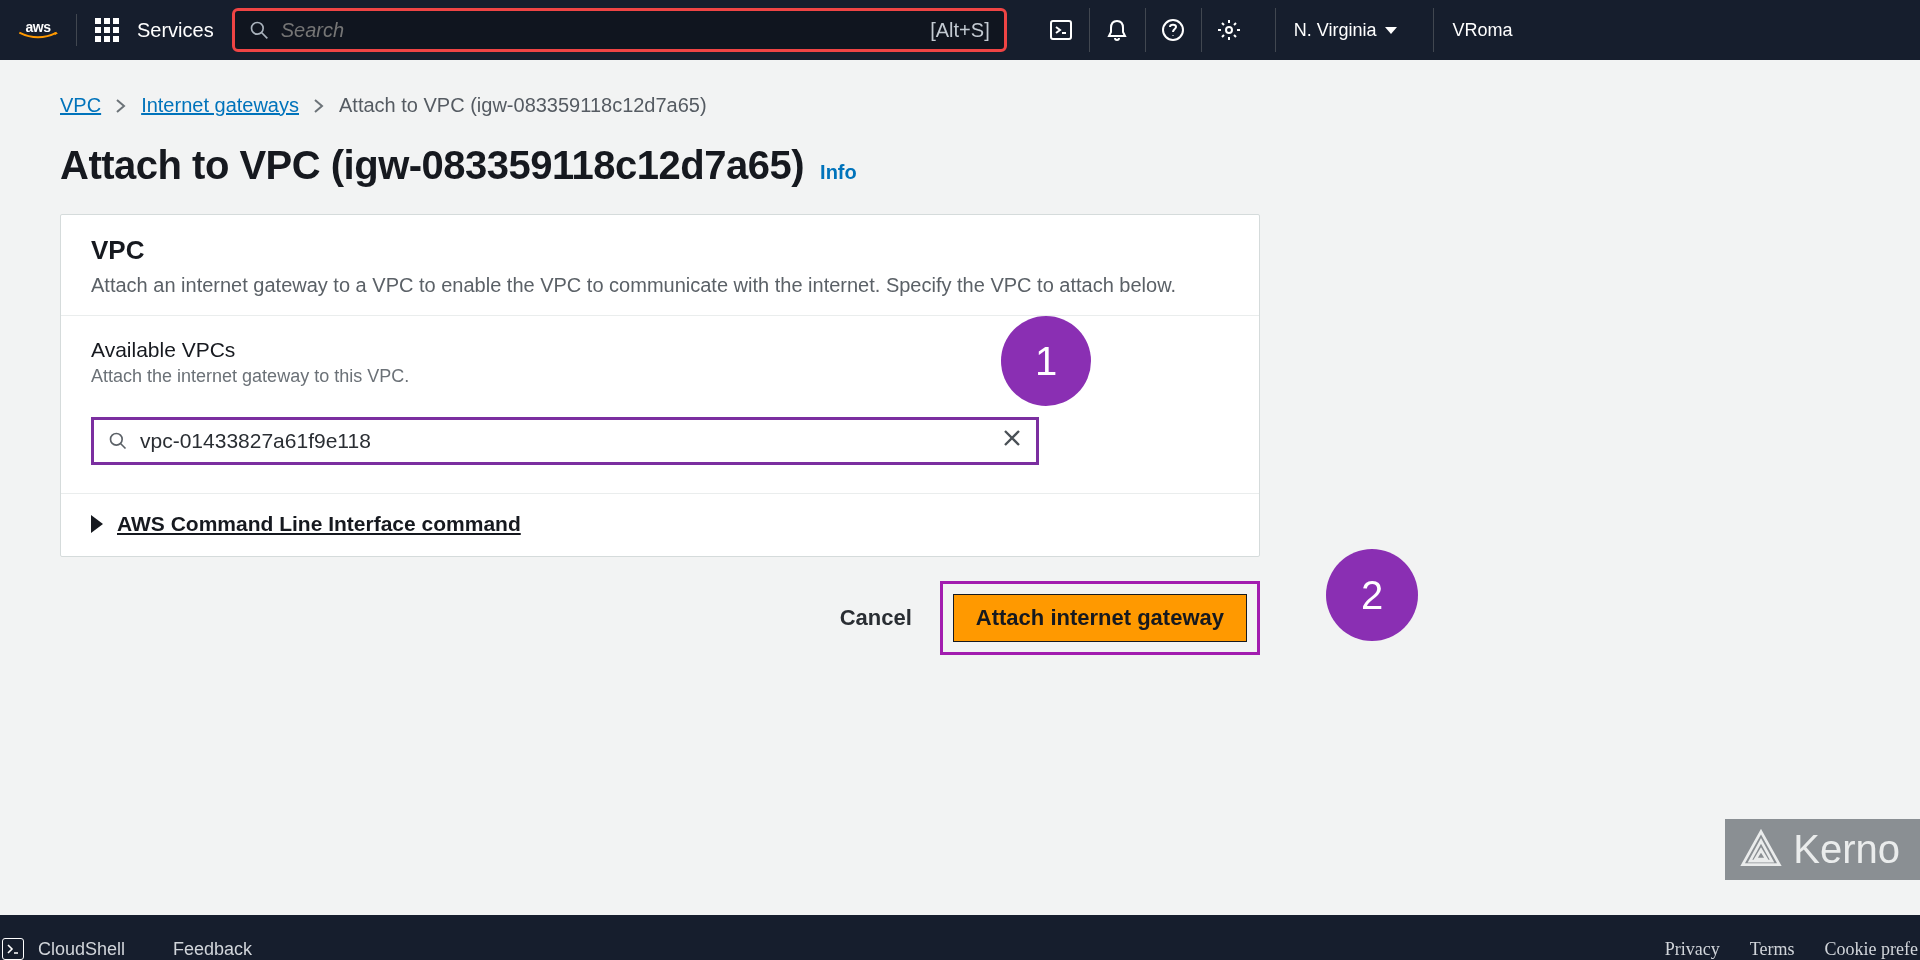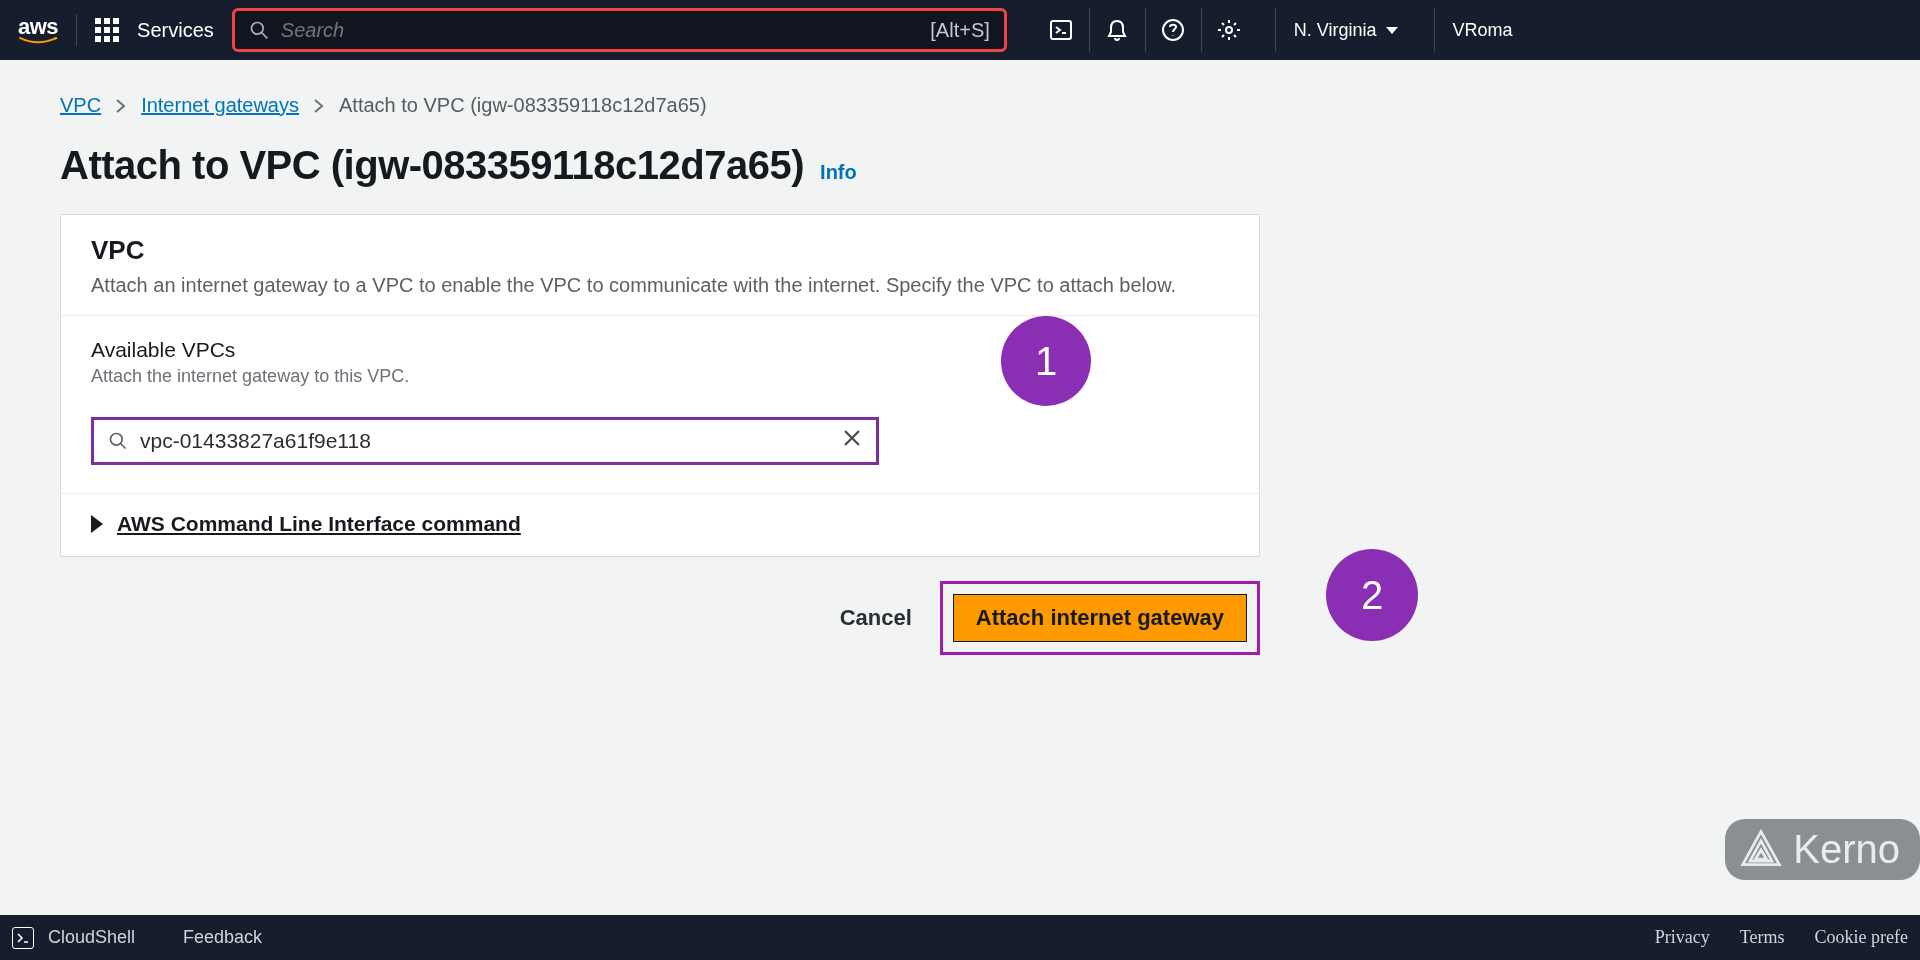--- a/index.html
+++ b/index.html
@@ -2,21 +2,21 @@
 <html><head>
 <meta charset="utf-8">
 <style>
   * { box-sizing: border-box; margin: 0; padding: 0; }
   html, body { width: 100%; height: 100%; font-family: "Amazon Ember", "Helvetica Neue", Arial, sans-serif; background: #f2f3f3; color: #16191f; }
   body { position: relative; overflow: hidden; }
 
   
   .topnav { background: #161e2d; height: 60px; display: flex; align-items: center; padding: 0 18px; gap: 18px; color: #fff; }
   .logo { display:flex; flex-direction:column; align-items:center; justify-content:center; }
-  .logo-text { font-size: 22px; font-weight: 700; letter-spacing: -0.5px; color:#fff; }
+  .logo-text { font-size: 14px; font-weight: 700; letter-spacing: -0.5px; color:#fff; }
   .logo-smile { width: 40px; height: 10px; margin-top: -4px; }
   .nav-sep { width:1px; height:32px; background:#414750; }
   .services { display:flex; align-items:center; gap:18px; font-size:20px; }
   .grid9 { display:grid; grid-template-columns:repeat(3,6px); grid-template-rows:repeat(3,6px); gap:3px; }
   .grid9 span { background:#fff; width:6px; height:6px; }
   .searchbox { flex: 0 0 775px; height: 44px; background:#10151f; border:3px solid #ef4444; border-radius:6px; display:flex; align-items:center; padding:0 14px; gap:12px; }
   .searchbox input { flex:1; background:transparent; border:none; outline:none; font-size:20px; font-style:italic; color:#a9b2bc; }
   .shortcut { font-size:20px; color:#c3cad2; font-style:normal;margin-left:41px; }
   .nav-icons { display:flex; align-items:center; gap:0; margin-left:8px; }
   .nav-icon-btn { width:56px; height:44px; display:flex; align-items:center; justify-content:center; color:#fff; position:relative; border-left:1px solid #414750; }
@@ -37,43 +37,43 @@
   h1.page-title { font-size:40px; font-weight:700; letter-spacing:-0.5px; }
   .info-link { color:#0073bb; font-size:20px; font-weight:600; }
 
   .panel { background:#fff; border:1px solid #d5dbdb; border-radius:2px; width:1200px; }
   .panel-header { padding: 20px 30px 18px; border-bottom:1px solid #eaeded; }
   .panel-header h2 { font-size:26px; font-weight:700; margin-bottom:8px; }
   .panel-header p { font-size:20px; color:#5b6167; }
   .panel-body { padding: 22px 30px 28px; border-bottom:1px solid #eaeded; position:relative; }
   .field-label { font-size:21px; font-weight:400; color:#16191f; }
   .field-help { font-size:18px; color:#6b7177; margin-top:4px; margin-bottom:30px; }
-  .vpc-select { width:788px; height:48px; border:3px solid #7b2fa0; display:flex; align-items:center; padding:0 14px; gap:12px; background:#fff; }
+  .vpc-select { width:948px; height:48px; border:3px solid #7b2fa0; display:flex; align-items:center; padding:0 14px; gap:12px; background:#fff; }
   .vpc-select input { flex:1; border:none; outline:none; font-size:21px; color:#2a2e33; background:transparent; }
   .clear-x { font-size:22px; color:#4a5056; cursor:pointer; }
   .panel-cli { padding: 18px 30px 20px; display:flex; align-items:center; gap:14px;text-decoration:underline; }
   .caret-r { width:0; height:0; border-top:9px solid transparent; border-bottom:9px solid transparent; border-left:12px solid #16191f; }
   .cli-label { font-size:21px; font-weight:700; }
 
   .action-row { width:1200px; display:flex; justify-content:flex-end; align-items:center; gap:28px; margin-top:24px; position:relative; }
   .btn-cancel { font-size:22px; font-weight:700; color:#2a2e33; }
   .btn-attach-wrap { border:3px solid #a21caf; padding:10px; }
   .btn-attach { background:#ff9900; color:#16191f; font-size:22px; font-weight:700; padding:10px 22px; border:1px solid #16191f; }
 
   
   .badge { position:absolute; width:90px; height:90px; border-radius:50%; background:#8a2fb3; color:#fff; font-size:40px; font-weight:400; display:flex; align-items:center; justify-content:center; }
   .badge1 { left: 940px; top: 0px; }
   .badge2 { left: 1266px; top: -32px; width:92px; height:92px; }
 
   
-  .kerno { position:absolute; right:0; bottom:80px; background:#8a8f93; color:#eaecec; font-size:40px; padding:8px 20px 8px 14px; display:flex; align-items:center; gap:10px;border-radius:20px; }
+  .kerno { position:absolute; right:0; bottom:80px; background:#8a8f93; color:#eaecec; font-size:40px; padding:8px 20px 8px 14px; display:flex; align-items:center; gap:10px; }
   .kerno svg { width:44px; height:44px; }
 
   
-  .footer { position:absolute; bottom:0; left:0; right:0; height:45px; background:#161e2d; color:#fff; display:flex; align-items:center; padding:0 12px; justify-content:space-between; font-size:18px; }
+  .footer { position:absolute; bottom:0; left:0; right:0; height:45px; background:#161e2d; color:#fff; display:flex; align-items:flex-end; padding:0 2px; justify-content:space-between; font-size:18px; }
   .footer-left { display:flex; align-items:center; gap:14px; }
   .footer-right { display:flex; gap:30px;font-family:Liberation Serif, serif; }
   .footer-right span, .footer-left span { color:#d1d5da; }
   .cloudshell-ic { width:22px; height:22px; border:1.5px solid #fff; border-radius:3px; display:flex; align-items:center; justify-content:center; font-size:12px; }
 
   .nav-svg { width:24px; height:24px; stroke:#fff; fill:none; stroke-width:2; }
   a, .btn, .btn-cancel, .btn-attach, .info-link, .breadcrumb a { cursor:pointer; }
 </style>
 </head>
 <body>

